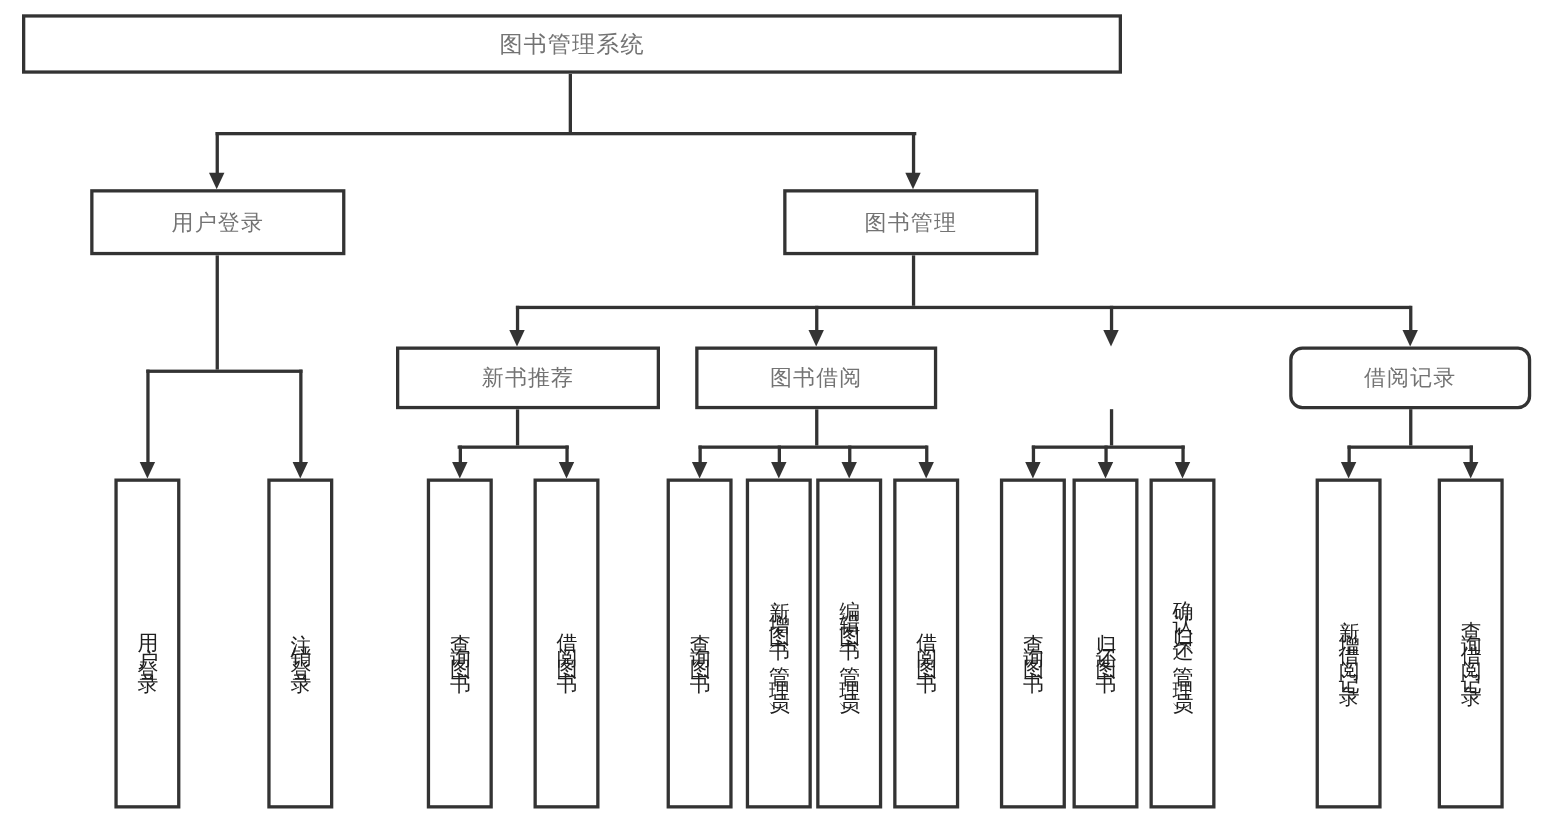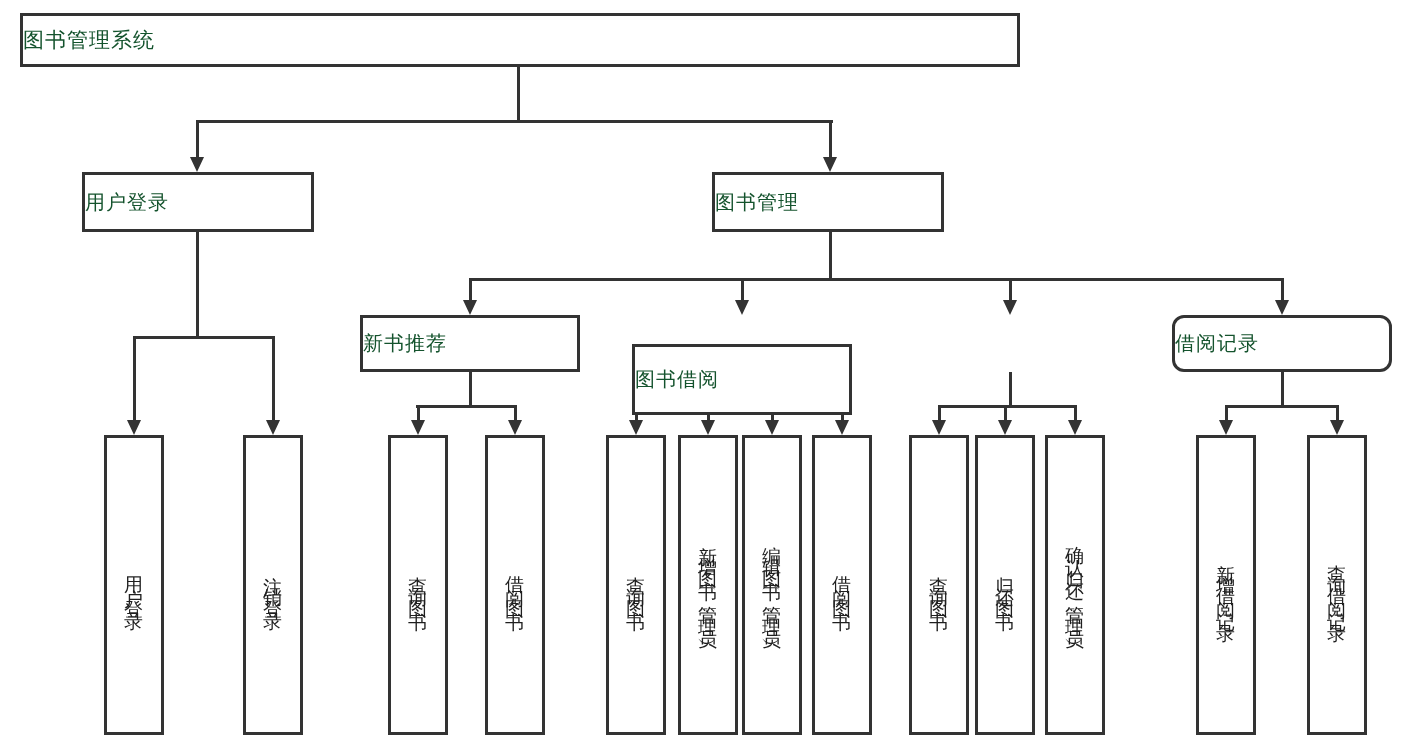--- a/index.html
+++ b/index.html
@@ -1,22 +1,22 @@
 <!DOCTYPE html>
 <html><head>
 <meta charset="utf-8">
 <style>
   html,body{margin:0;padding:0;background:#ffffff;}
   body{font-family:"Liberation Sans","DejaVu Sans",sans-serif;}
   #canvas{position:relative;width:1405px;height:747px;background:#ffffff;overflow:hidden;}
 
   .hbox{
     position:absolute;background:#ffffff;border:3px solid #333333;
-    display:flex;align-items:center;justify-content:flex-start;
-    font-size:20px;color:#14532d;box-sizing:border-box;z-index:2;
+    display:flex;align-items:center;justify-content:center;
+    font-size:20px;color:#737373;box-sizing:border-box;z-index:2;
     letter-spacing:1px;
   }
   .vbox{
     position:absolute;background:#ffffff;border:3px solid #333333;
     display:flex;align-items:center;justify-content:center;
     box-sizing:border-box;z-index:2;top:435px;width:60px;height:300px;
   }
   .vbox span{
     writing-mode:vertical-rl;text-orientation:mixed;
     font-size:19px;color:#1f1f1f;letter-spacing:12px;line-height:1;
@@ -64,24 +64,24 @@
   <div class="drop" style="left:126px;top:336px;height:99px;"></div>
   <div class="drop" style="left:265px;top:336px;height:99px;"></div>
 
   <div class="vline" style="left:828.5px;top:232px;height:46px;"></div>
   <div class="hline" style="left:469px;top:278px;width:814px;"></div>
   <div class="drop" style="left:462px;top:278px;height:37px;"></div>
   <div class="drop" style="left:734px;top:278px;height:37px;"></div>
   <div class="drop" style="left:1002px;top:278px;height:37px;"></div>
   <div class="drop" style="left:1274px;top:278px;height:37px;"></div>
 
-  <div class="hbox" style="left:360px;top:315px;width:220px;height:57px;">
+  <div class="hbox" style="left:360px;top:315px;width:240px;height:57px;">
     <span>新书推荐</span>
   </div>
-  <div class="hbox" style="left:632px;top:315px;width:220px;height:71px;margin-top:29px;">
+  <div class="hbox" style="left:632px;top:315px;width:220px;height:57px;">
     <span>图书借阅</span>
   </div>
   <div class="hbox" style="left:1172px;top:315px;width:220px;height:57px;border-radius:12px;">
     <span>借阅记录</span>
   </div>
 
   <div class="vline" style="left:468.5px;top:372px;height:33px;"></div>
   <div class="hline" style="left:416px;top:405px;width:101px;"></div>
   <div class="drop" style="left:410px;top:405px;height:30px;"></div>
   <div class="drop" style="left:507px;top:405px;height:30px;"></div>

